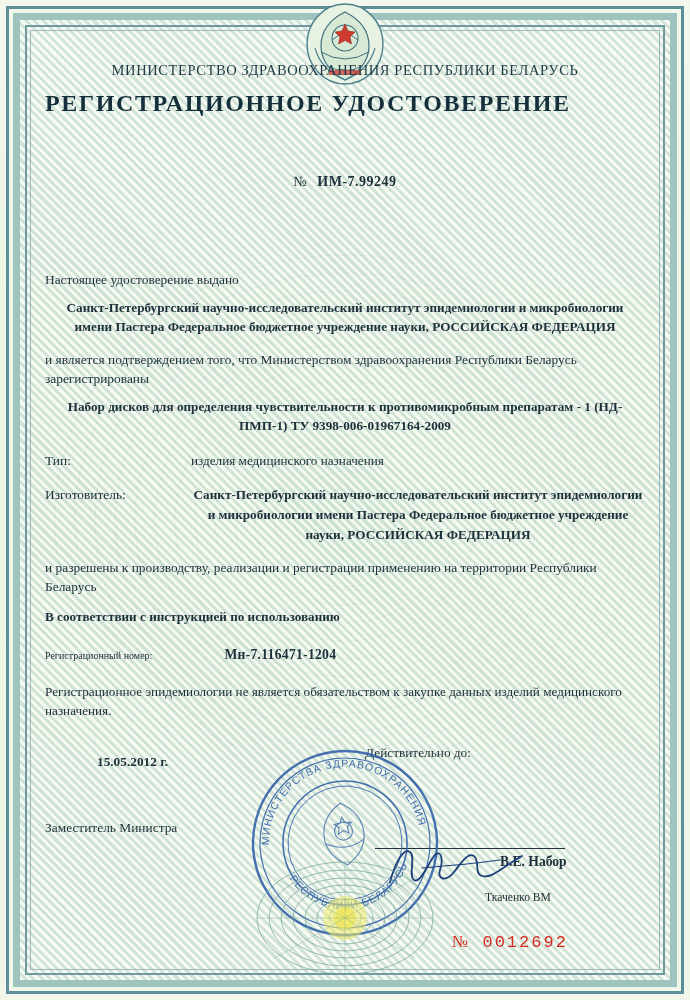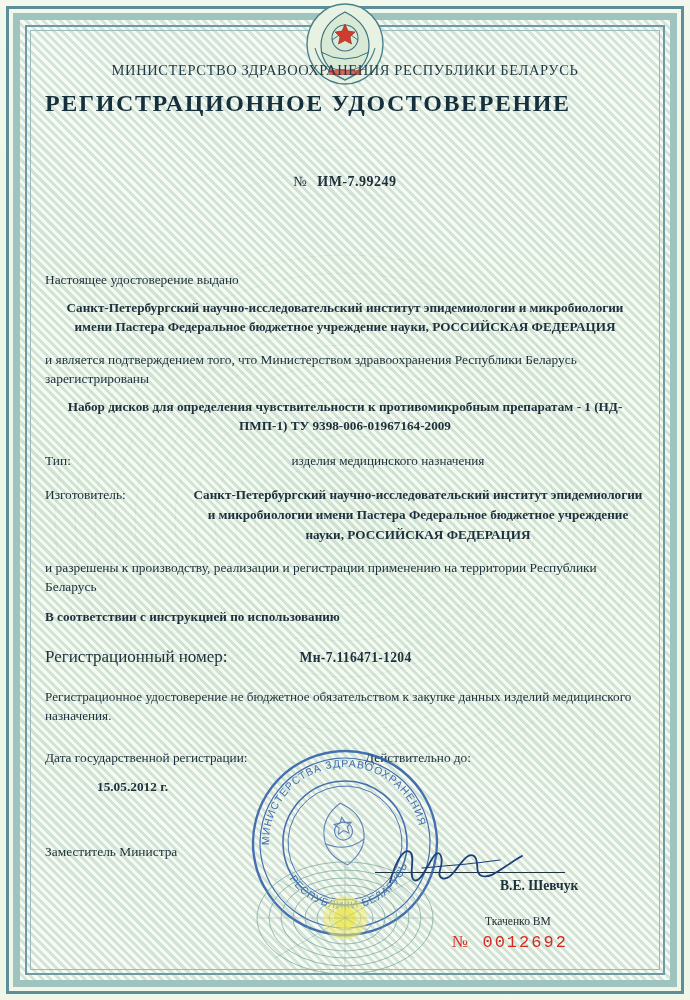--- a/index.html
+++ b/index.html
@@ -152,35 +152,35 @@
   .kv .k {
     width: 120px;
     flex: 0 0 auto;
     font-size: 13.4px;
   }
   .kv .v {
     flex: 1 1 auto;
     font-size: 13.2px;
   }
   .kv .v.center-plain {
-    text-align: center;
+    text-align: left;
     padding-right: 60px;
   }
   .kv .v.bold-right {
     font-weight: bold;
     text-align: center;
     line-height: 1.5;
   }
 
   .regnum {
     display: flex;
     margin-top: 18px;
     align-items: baseline;
   }
-  .regnum .k { font-size: 17px; text-align: right; }
+  .regnum .k { font-size: 10px; text-align: right; }
   .regnum .v {
     font-weight: bold;
     font-size: 13.6px;
     margin-left: 72px;
     letter-spacing: 0.3px;
   }
 
   .note {
     margin-top: 17px;
     font-size: 13.2px;
@@ -351,36 +351,35 @@
       </div>
 
       <div class="row lead">и разрешены к производству, реализации и регистрации применению на территории Республики Беларусь</div>
       <div class="bold-block" style="margin-top:10px;">В соответствии с инструкцией по использованию</div>
 
       <div class="regnum">
         <div class="k">Регистрационный номер:</div>
         <div class="v">Мн-7.116471-1204</div>
       </div>
 
-      <div class="note">Регистрационное удостоверение не бюджетное  обязательством к закупке данных изделий медицинского назначения.</div>
+      <div class="note">Регистрационное эпидемиологии не является  обязательством к закупке данных изделий медицинского назначения.</div>
 
       <div class="dates">
         <div class="col-left">
-          <div>Дата государственной регистрации:</div>
           <div class="dval">15.05.2012 г.</div>
         </div>
         <div class="col-right">
           <div>Действительно до:</div>
         </div>
       </div>
 
       <div class="signature-block">
         <div class="minister-title">Заместитель Министра</div>
         <div class="sign-line"></div>
-        <div class="sign-name">В.Е. Шевчук</div>
+        <div class="sign-name">В.Е. Набор</div>
         <div class="executor">Ткаченко ВМ</div>
       </div>
 
     </div>
   </div>
 
   <svg class="stamp" viewBox="0 0 196 196" aria-hidden="true">
     <defs>
       <path id="arc-top" d="M 22 98 A 76 76 0 0 1 174 98"></path>
       <path id="arc-bottom" d="M 32 98 A 66 66 0 0 0 164 98"></path>

